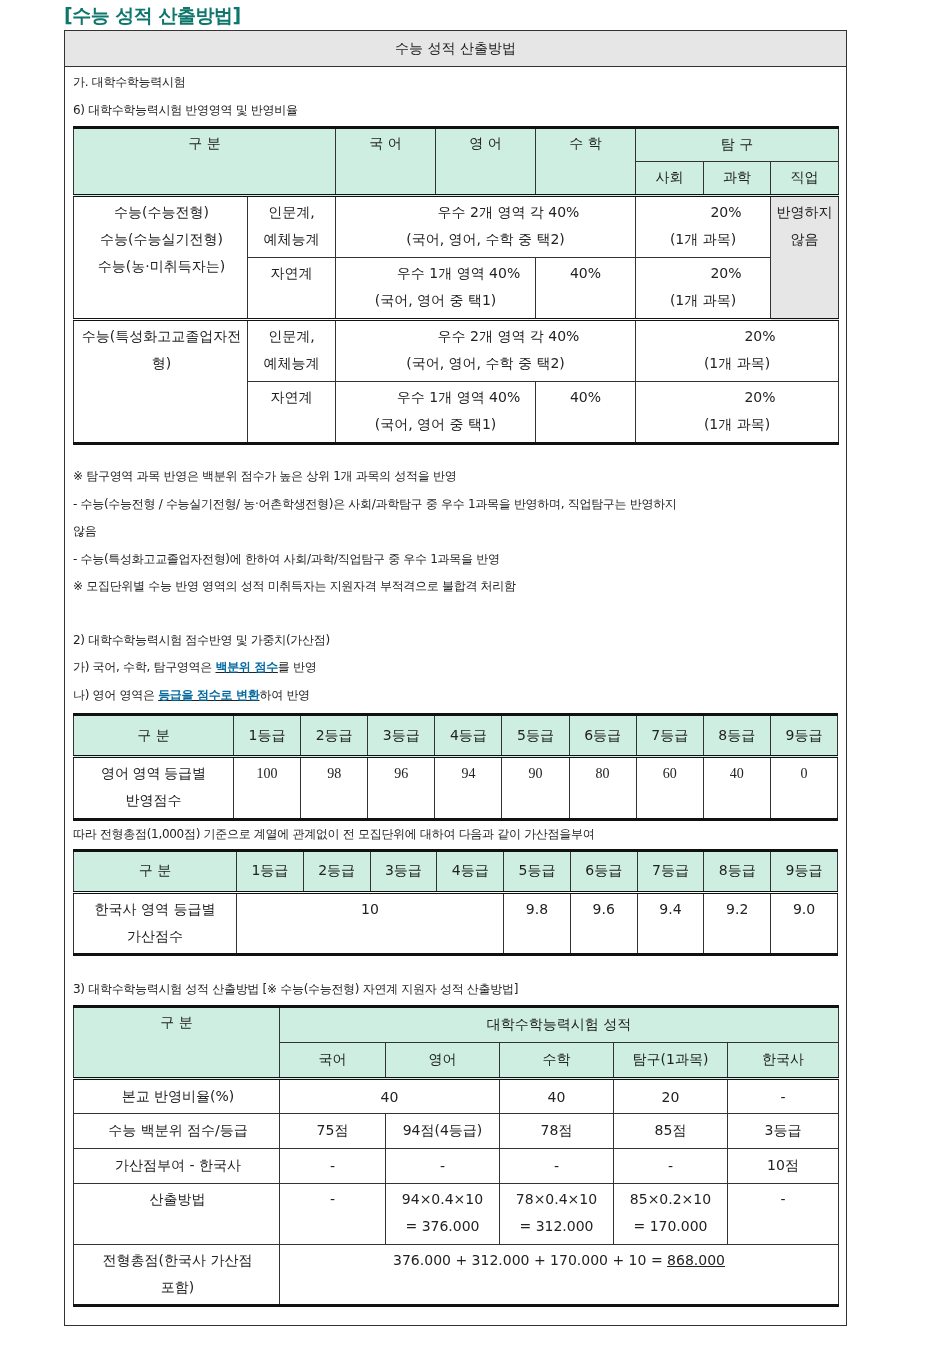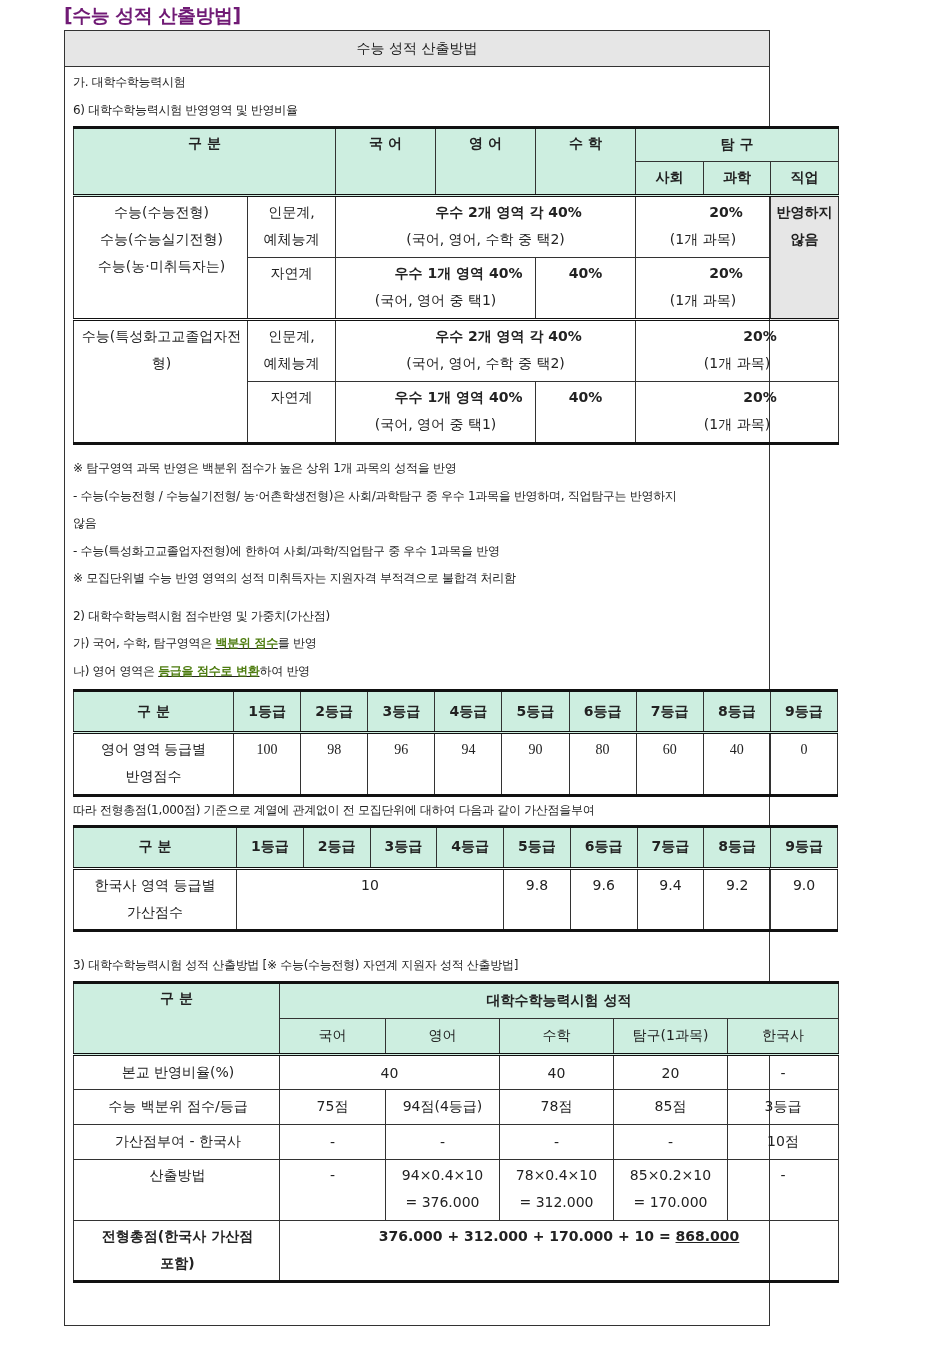--- a/index.html
+++ b/index.html
@@ -4,38 +4,38 @@
 <style>
   * { box-sizing: border-box; }
   html, body { margin: 0; padding: 0; background: #ffffff; }
   body {
     width: 944px; height: 1346px; position: relative; overflow: hidden;
     font-family: "DejaVu Sans", "Liberation Sans", sans-serif;
     color: #222; font-size: 14px;
   }
   .page-heading {
     position: absolute; left: 64px; top: 3px;
-    font-size: 19px; font-weight: bold; letter-spacing: -0.5px; color: #701a75;
+    font-size: 19px; font-weight: bold; letter-spacing: -0.5px; color: #0f766e;
   }
   .frame {
-    position: absolute; left: 64px; top: 30px; width: 706px; height: 1296px;
+    position: absolute; left: 64px; top: 30px; width: 783px; height: 1296px;
     border: 1px solid #333;
   }
   .frame-title {
     height: 36px; line-height: 34px; text-align: center;
     background: #e6e6e6; border-bottom: 1px solid #333; font-size: 14px;
   }
   .content { padding: 0 8px; }
   .line { font-size: 12px; line-height: 27.5px; white-space: nowrap; letter-spacing: -0.3px; }
-  .em-red { color: #4d7c0f; font-weight: bold; text-decoration: underline; text-decoration-color: #222; }
+  .em-red { color: #0369a1; font-weight: bold; text-decoration: underline; text-decoration-color: #222; }
   table { border-collapse: collapse; width: 765px; table-layout: fixed; }
   td, th { border: 1px solid #333; font-weight: normal; font-size: 14px; }
   .mint { background: #cdeee0; }
   .gray { background: #e6e6e6; }
-  .b { font-weight: bold; margin-left: 46px; }
+  .b { font-weight: normal; margin-left: 46px; }
   .c { text-align: center; }
   .top { vertical-align: top; }
   .thick-top { border-top: 3px solid #111; }
   .thick-bottom { border-bottom: 3px solid #111; }
   .double-bottom { border-bottom: 3px double #111; }
   .cell2 { line-height: 27px; padding: 2px 2px; }
   .left { text-align: center; padding-left: 4px; }
 </style>
 </head>
 <body>
@@ -135,29 +135,29 @@
         </td>
         <td class="c top cell2 b">40%</td>
         <td class="c top cell2" colspan="3">
           <div class="b">20%</div>
           <div>(1개 과목)</div>
         </td>
       </tr>
     </tbody>
       </table>
 
-    <div style="margin-top:10px;">
+    <div style="margin-top:18px;">
       <div class="line">※ 탐구영역 과목 반영은 백분위 점수가 높은 상위 1개 과목의 성적을 반영</div>
       <div class="line">- 수능(수능전형 / 수능실기전형/ 농·어촌학생전형)은 사회/과학탐구 중 우수 1과목을 반영하며, 직업탐구는 반영하지</div>
       <div class="line">않음</div>
       <div class="line">- 수능(특성화고교졸업자전형)에 한하여 사회/과학/직업탐구 중 우수 1과목을 반영</div>
       <div class="line">※ 모집단위별 수능 반영 영역의 성적 미취득자는 지원자격 부적격으로 불합격 처리함</div>
     </div>
 
-    <div class="line" style="margin-top:10px;">2) 대학수학능력시험 점수반영 및 가중치(가산점)</div>
+    <div class="line" style="margin-top:26px;">2) 대학수학능력시험 점수반영 및 가중치(가산점)</div>
     <div class="line">
       <span>가) 국어, 수학, 탐구영역은 </span><span class="em-red">백분위 점수</span><span>를 반영</span>
     </div>
     <div class="line">
       <span>나) 영어 영역은 </span><span class="em-red">등급을 점수로 변환</span><span>하여 반영</span>
     </div>
 
     <table style="margin-top:4px;">
       <colgroup>
         <col style="width:160px">

